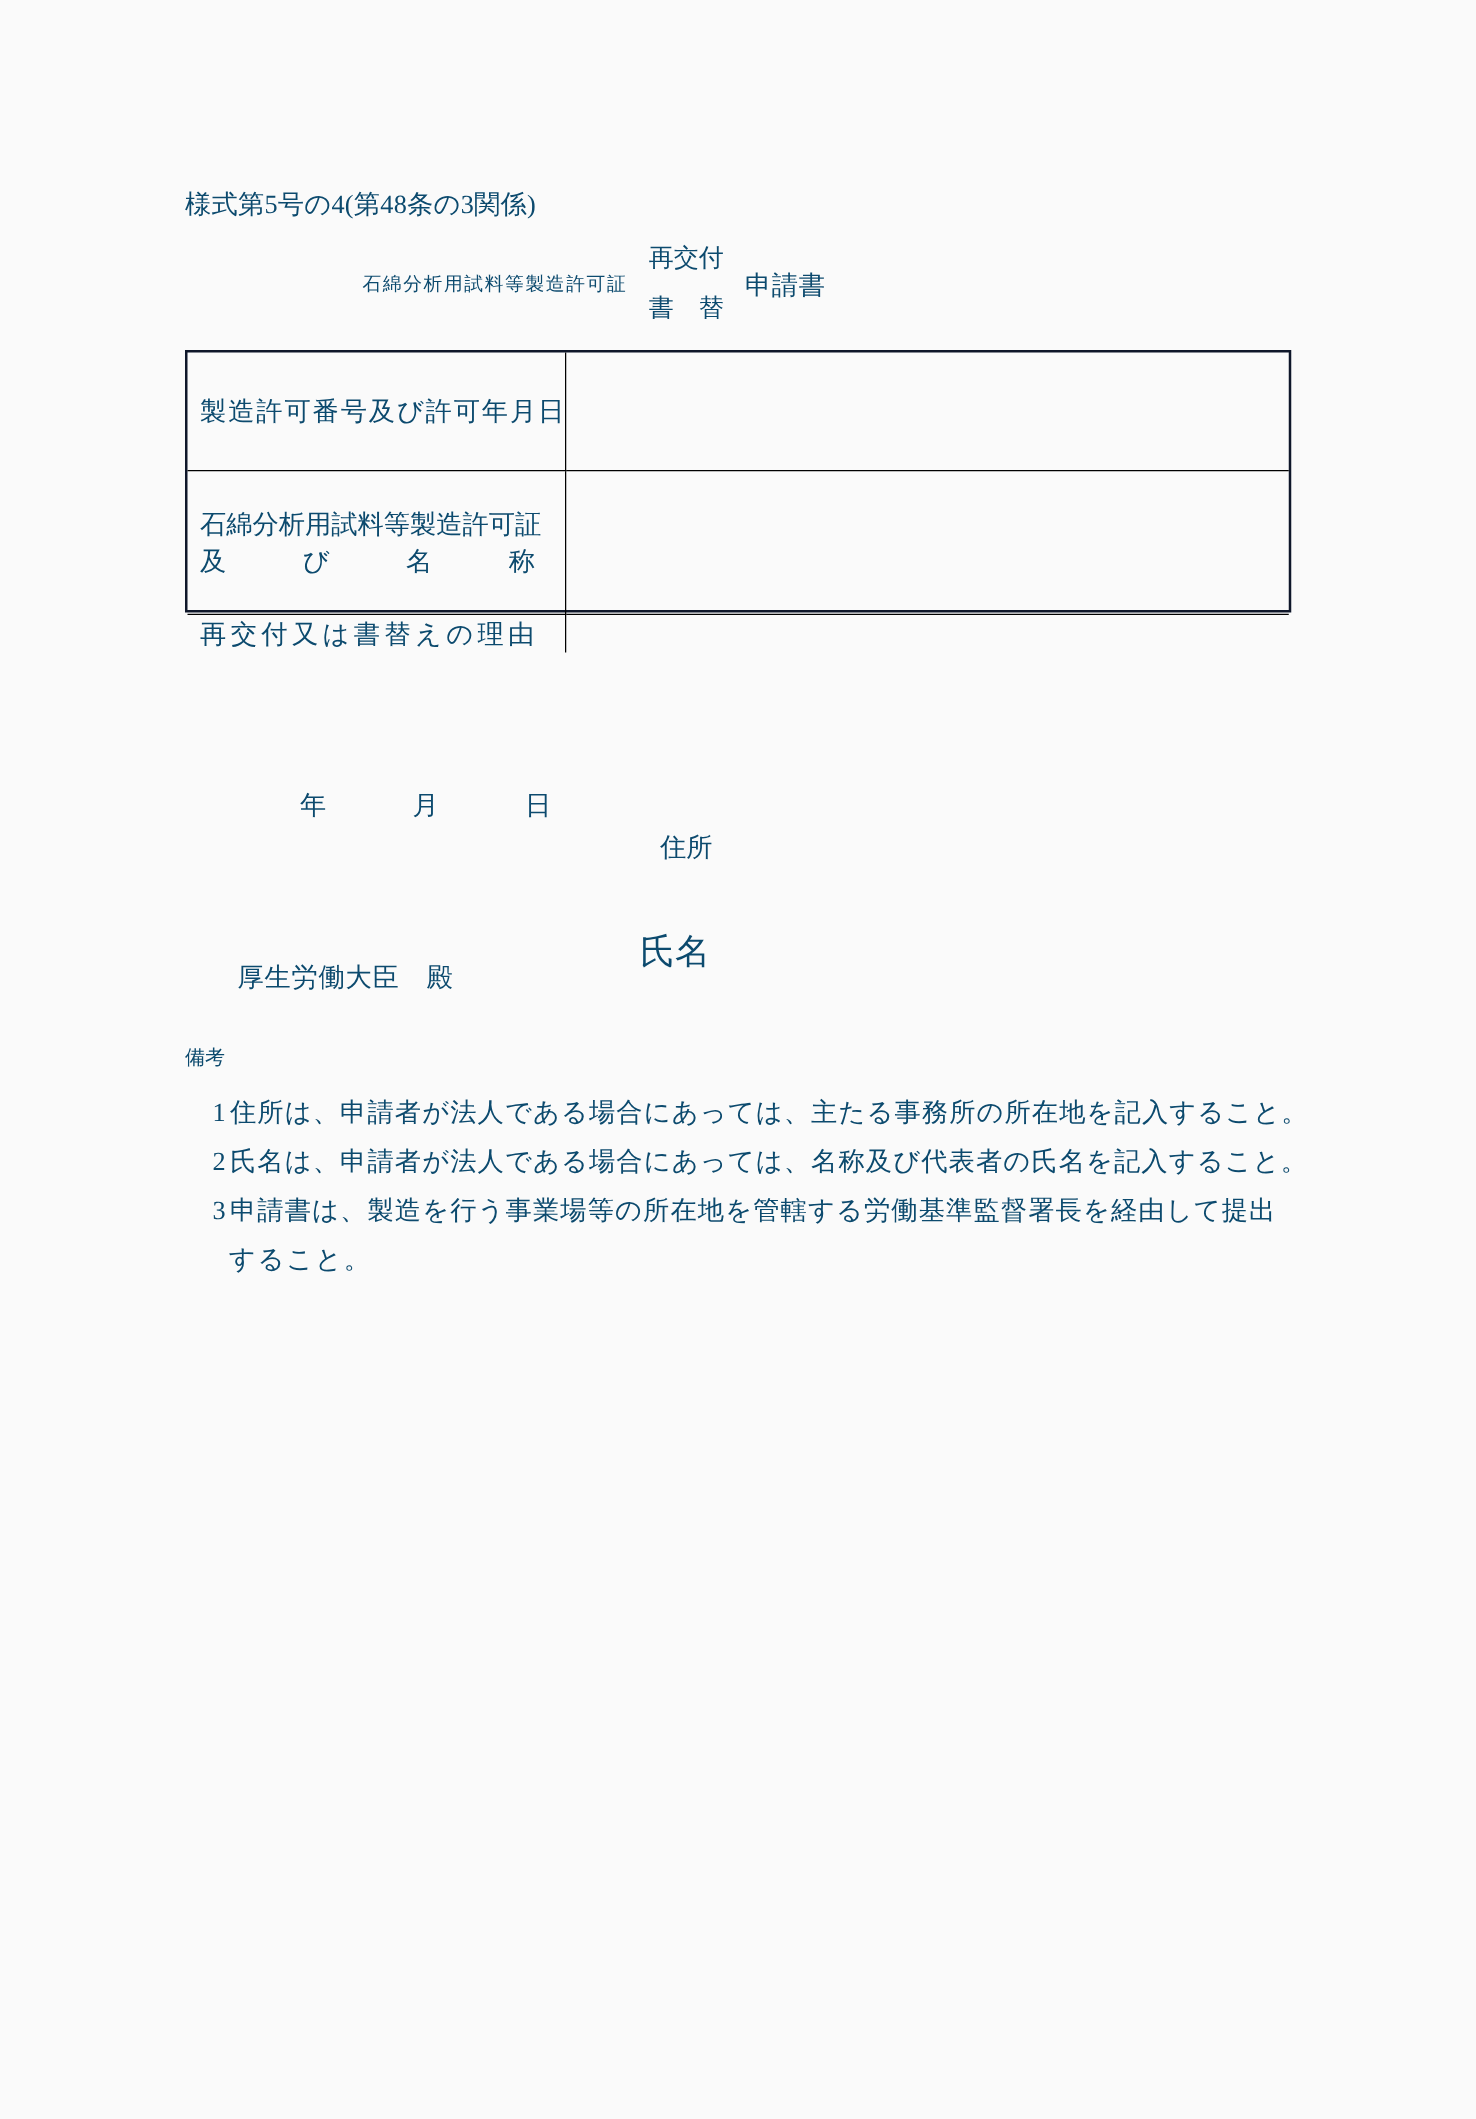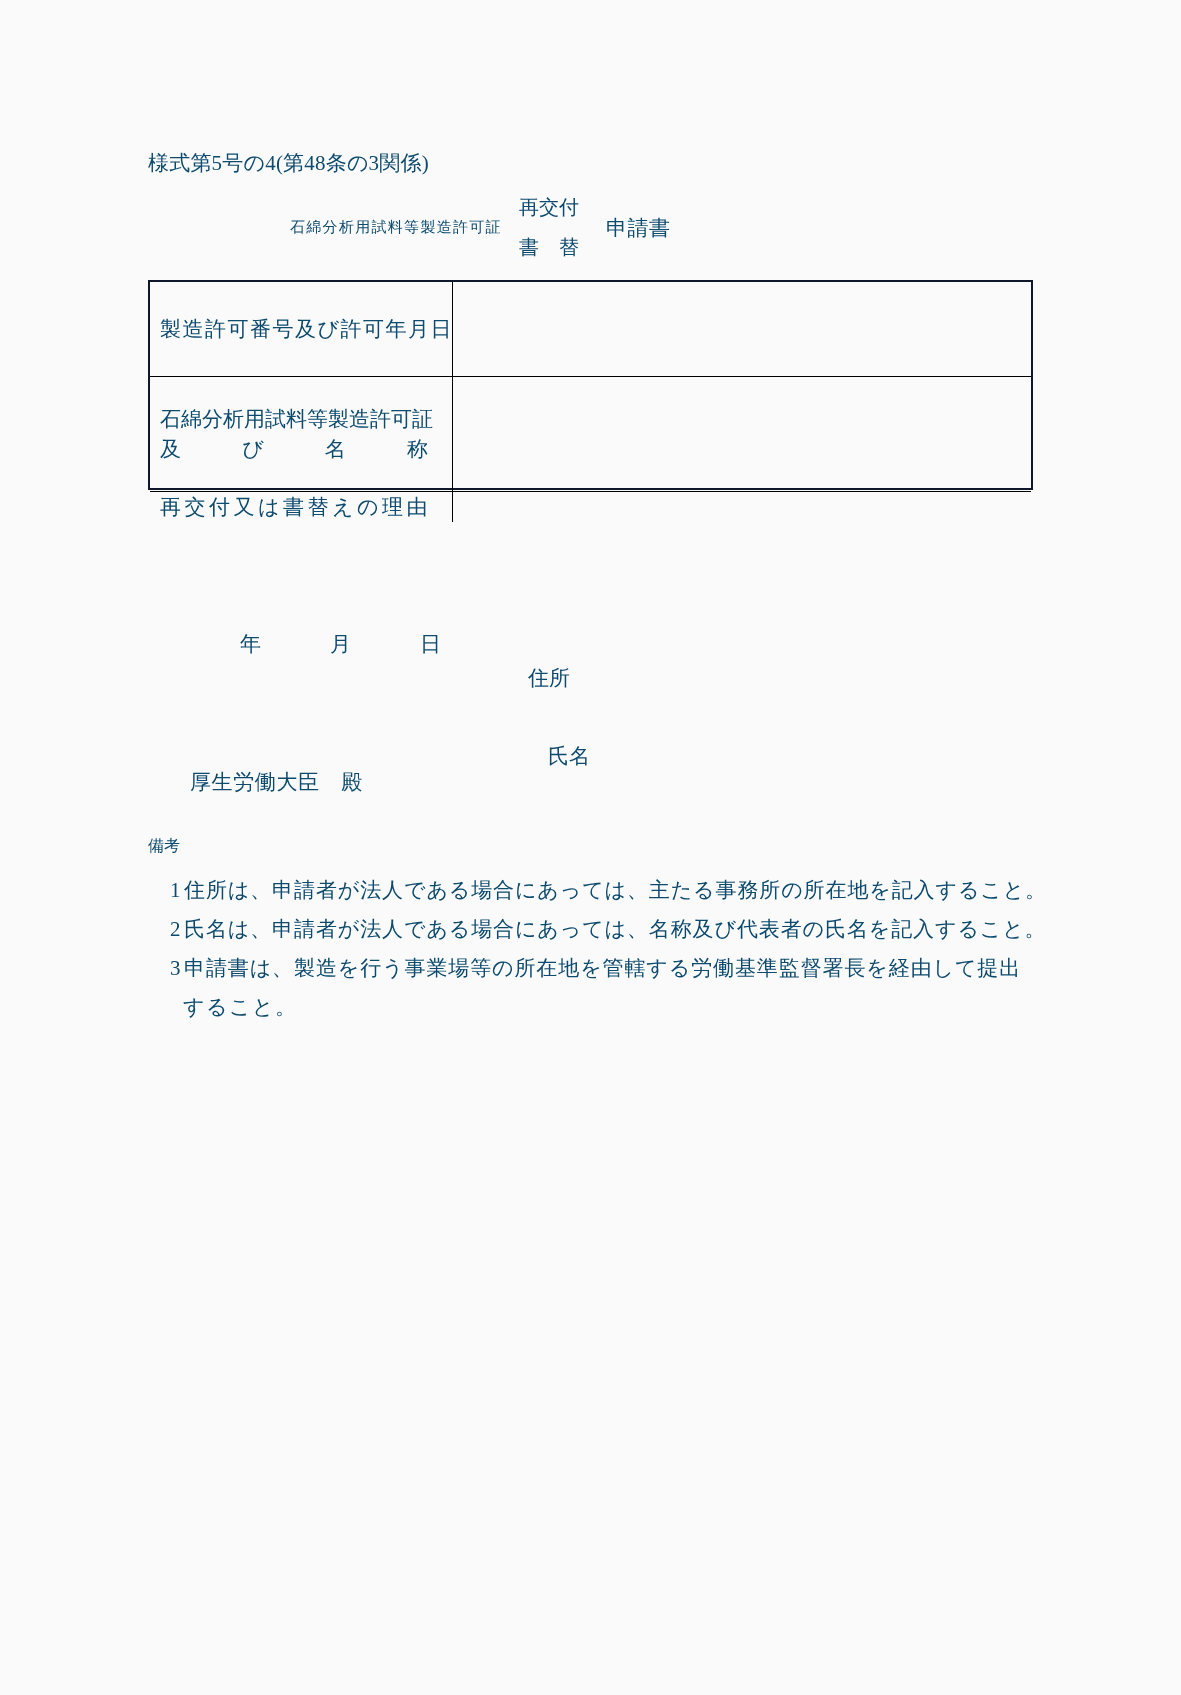--- a/index.html
+++ b/index.html
@@ -23,21 +23,21 @@
   
   .title-row {
     position: absolute; left: 290px; top: 197px;
     display: flex; align-items: center; white-space: nowrap;
   }
   .title-main  { font-size: 15px; letter-spacing: 1.3px; }
   .title-stack {
     display: flex; flex-direction: column; gap: 19px;
     margin-left: 17px; font-size: 20px; line-height: 21px;
   }
-  .title-suffix { margin-left: 27px; font-size: 21px; letter-spacing: 0.5px; }
+  .title-suffix { margin-left: 17px; font-size: 21px; letter-spacing: 0.5px; }
 
   
   .form-table {
     position: absolute; left: 148px; top: 280px;
     width: 885px; height: 210px; box-sizing: border-box;
     border: 2px solid #0f172a;
     display: grid;
     grid-template-columns: 303px 1fr;
     grid-template-rows: 95px 115px 1fr;
   }
@@ -54,21 +54,21 @@
   .ls-r3 { letter-spacing: 3.5px; }
 
   
   .date-line {
     position: absolute; left: 240px; top: 630px;
     display: flex; gap: 69px; font-size: 21px;
   }
 
   
   .addr-label  { position: absolute; left: 528px; top: 664px; font-size: 21px; }
-  .name-label  { position: absolute; left: 548px; top: 742px; font-size: 21px; }
+  .name-label  { position: absolute; left: 512px; top: 742px; font-size: 28px; }
   .addressee   { position: absolute; left: 190px; top: 768px; font-size: 21px; letter-spacing: 0.6px; white-space: nowrap; }
 
   
   .remarks-heading { position: absolute; left: 148px; top: 836px; font-size: 16px; }
   .remarks-list    { position: absolute; left: 170px; top: 879px; font-size: 21px; }
   .remark-item { display: flex; margin-bottom: 17px; line-height: 22px; }
   .remark-no   { width: 14px; flex: none; }
   .remark-text { letter-spacing: 0.9px; white-space: nowrap; }
   .remark-cont { margin-left: 13px; line-height: 22px; letter-spacing: 1.5px; }
 </style>

